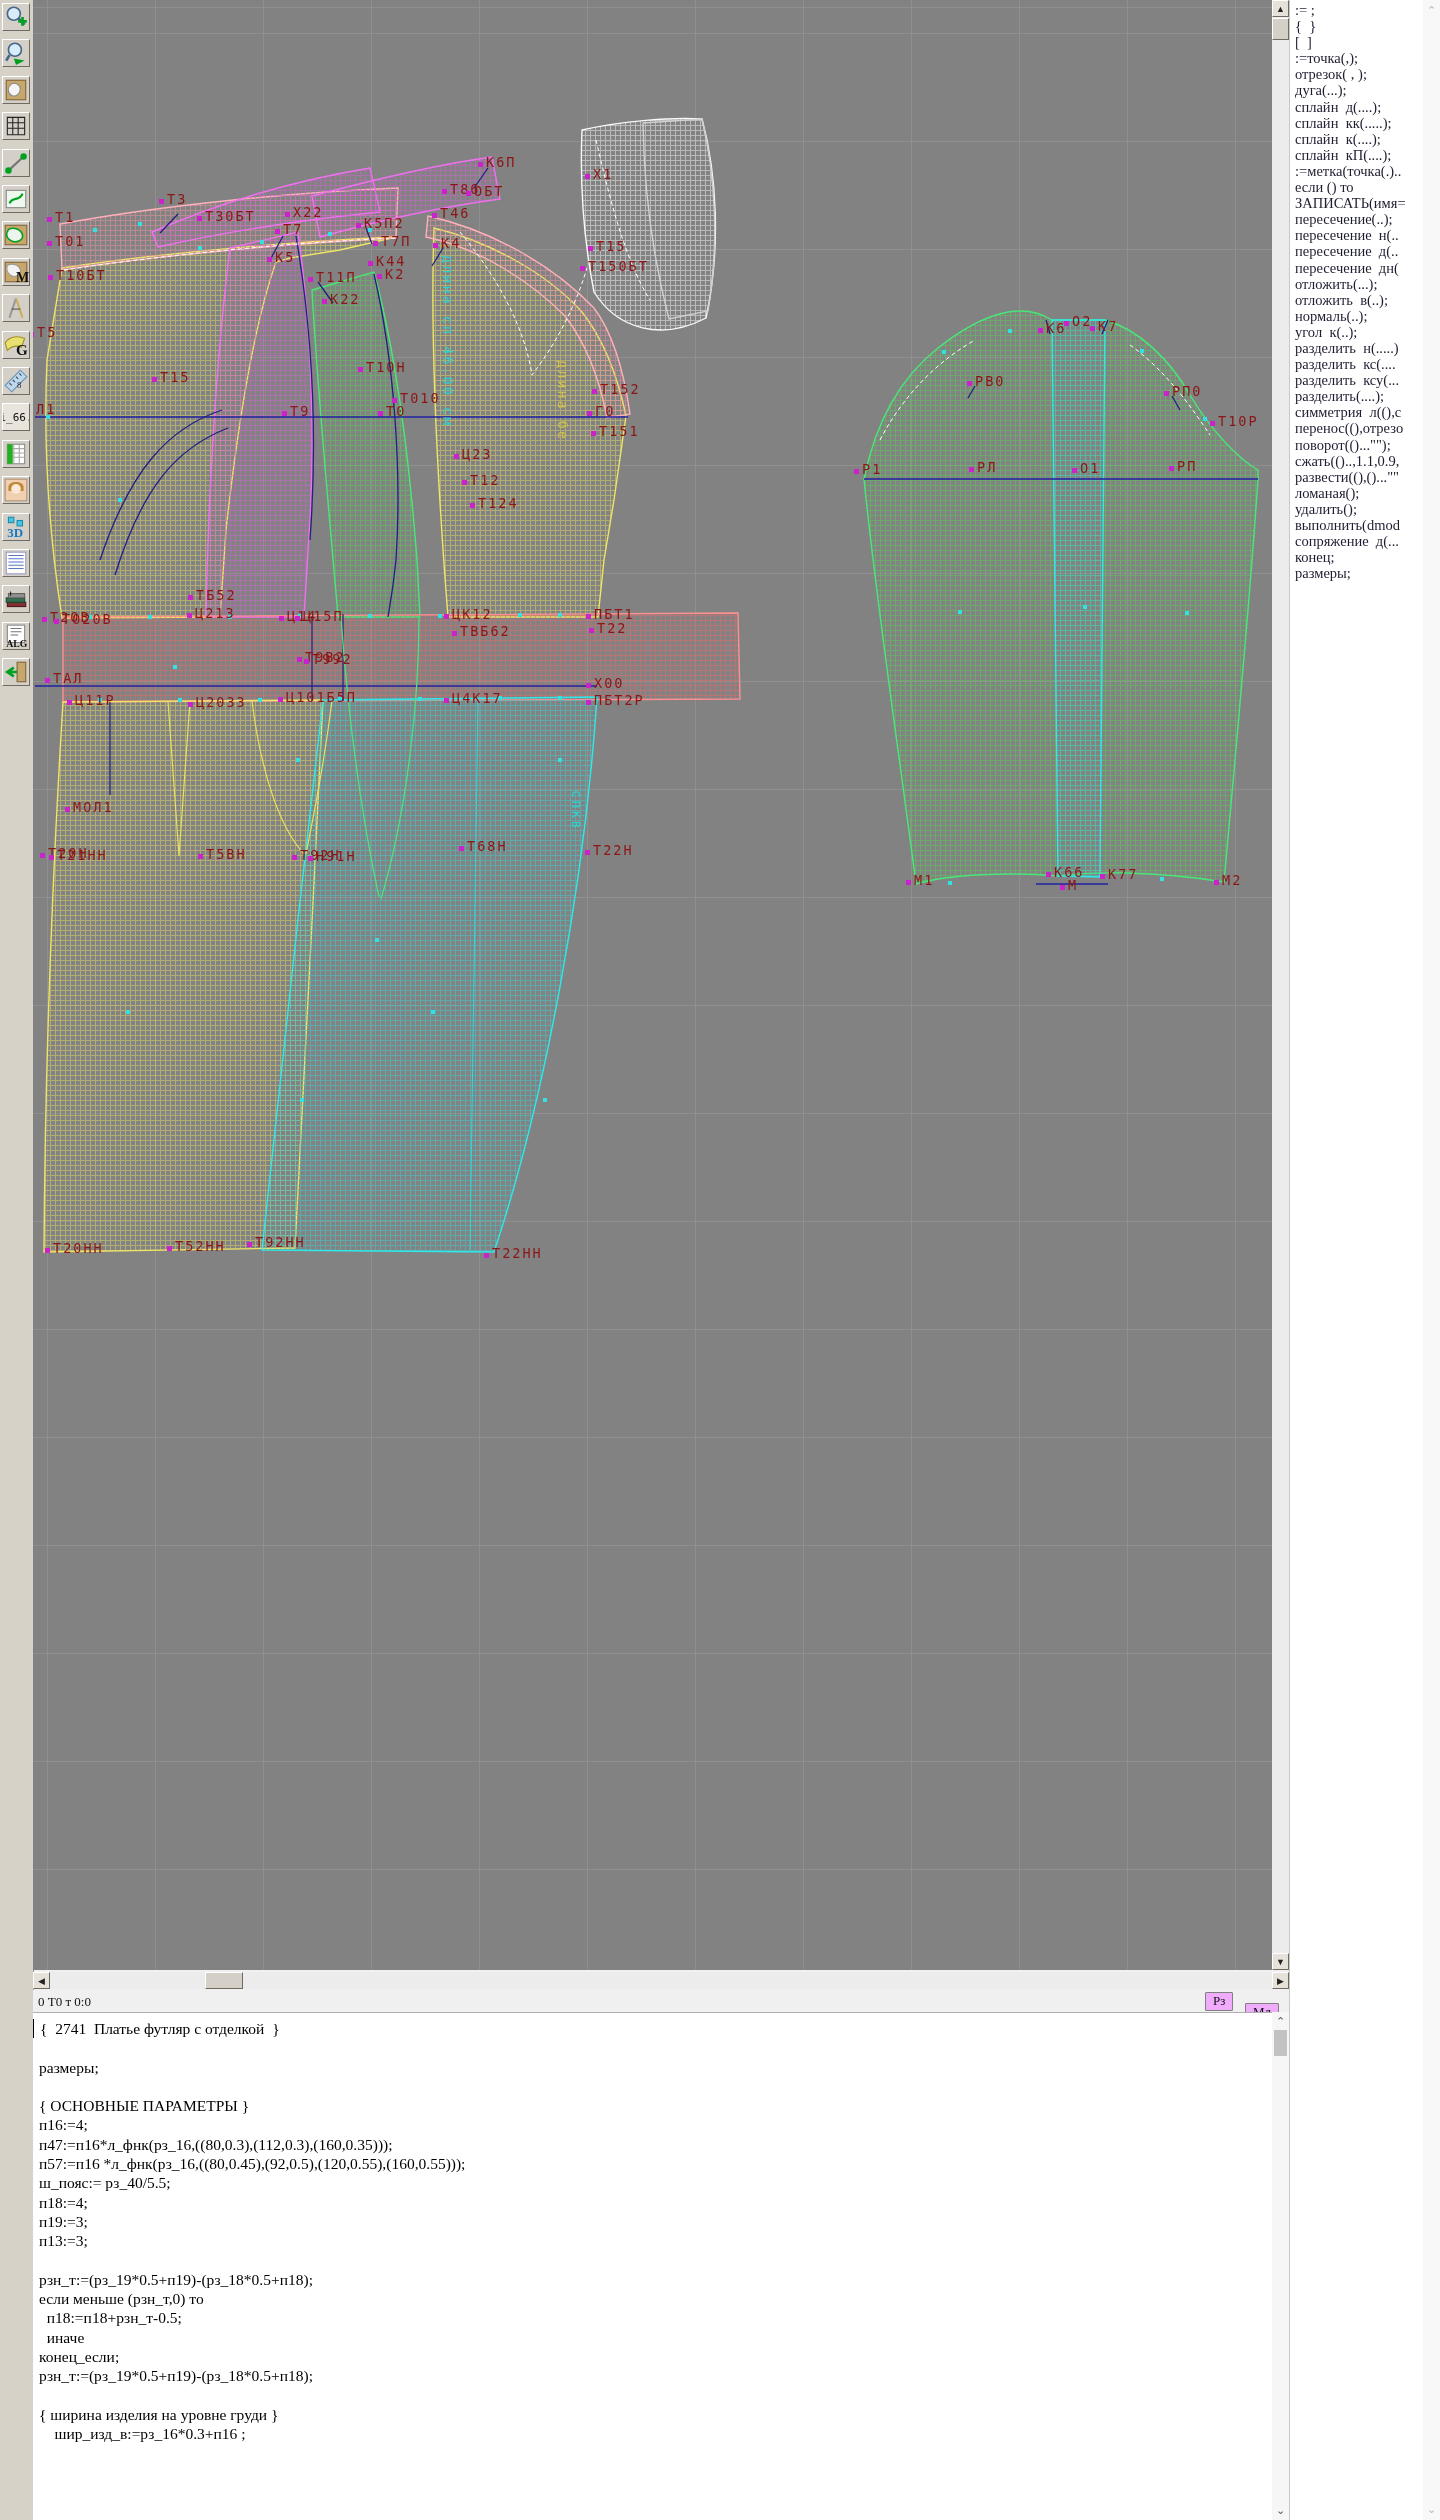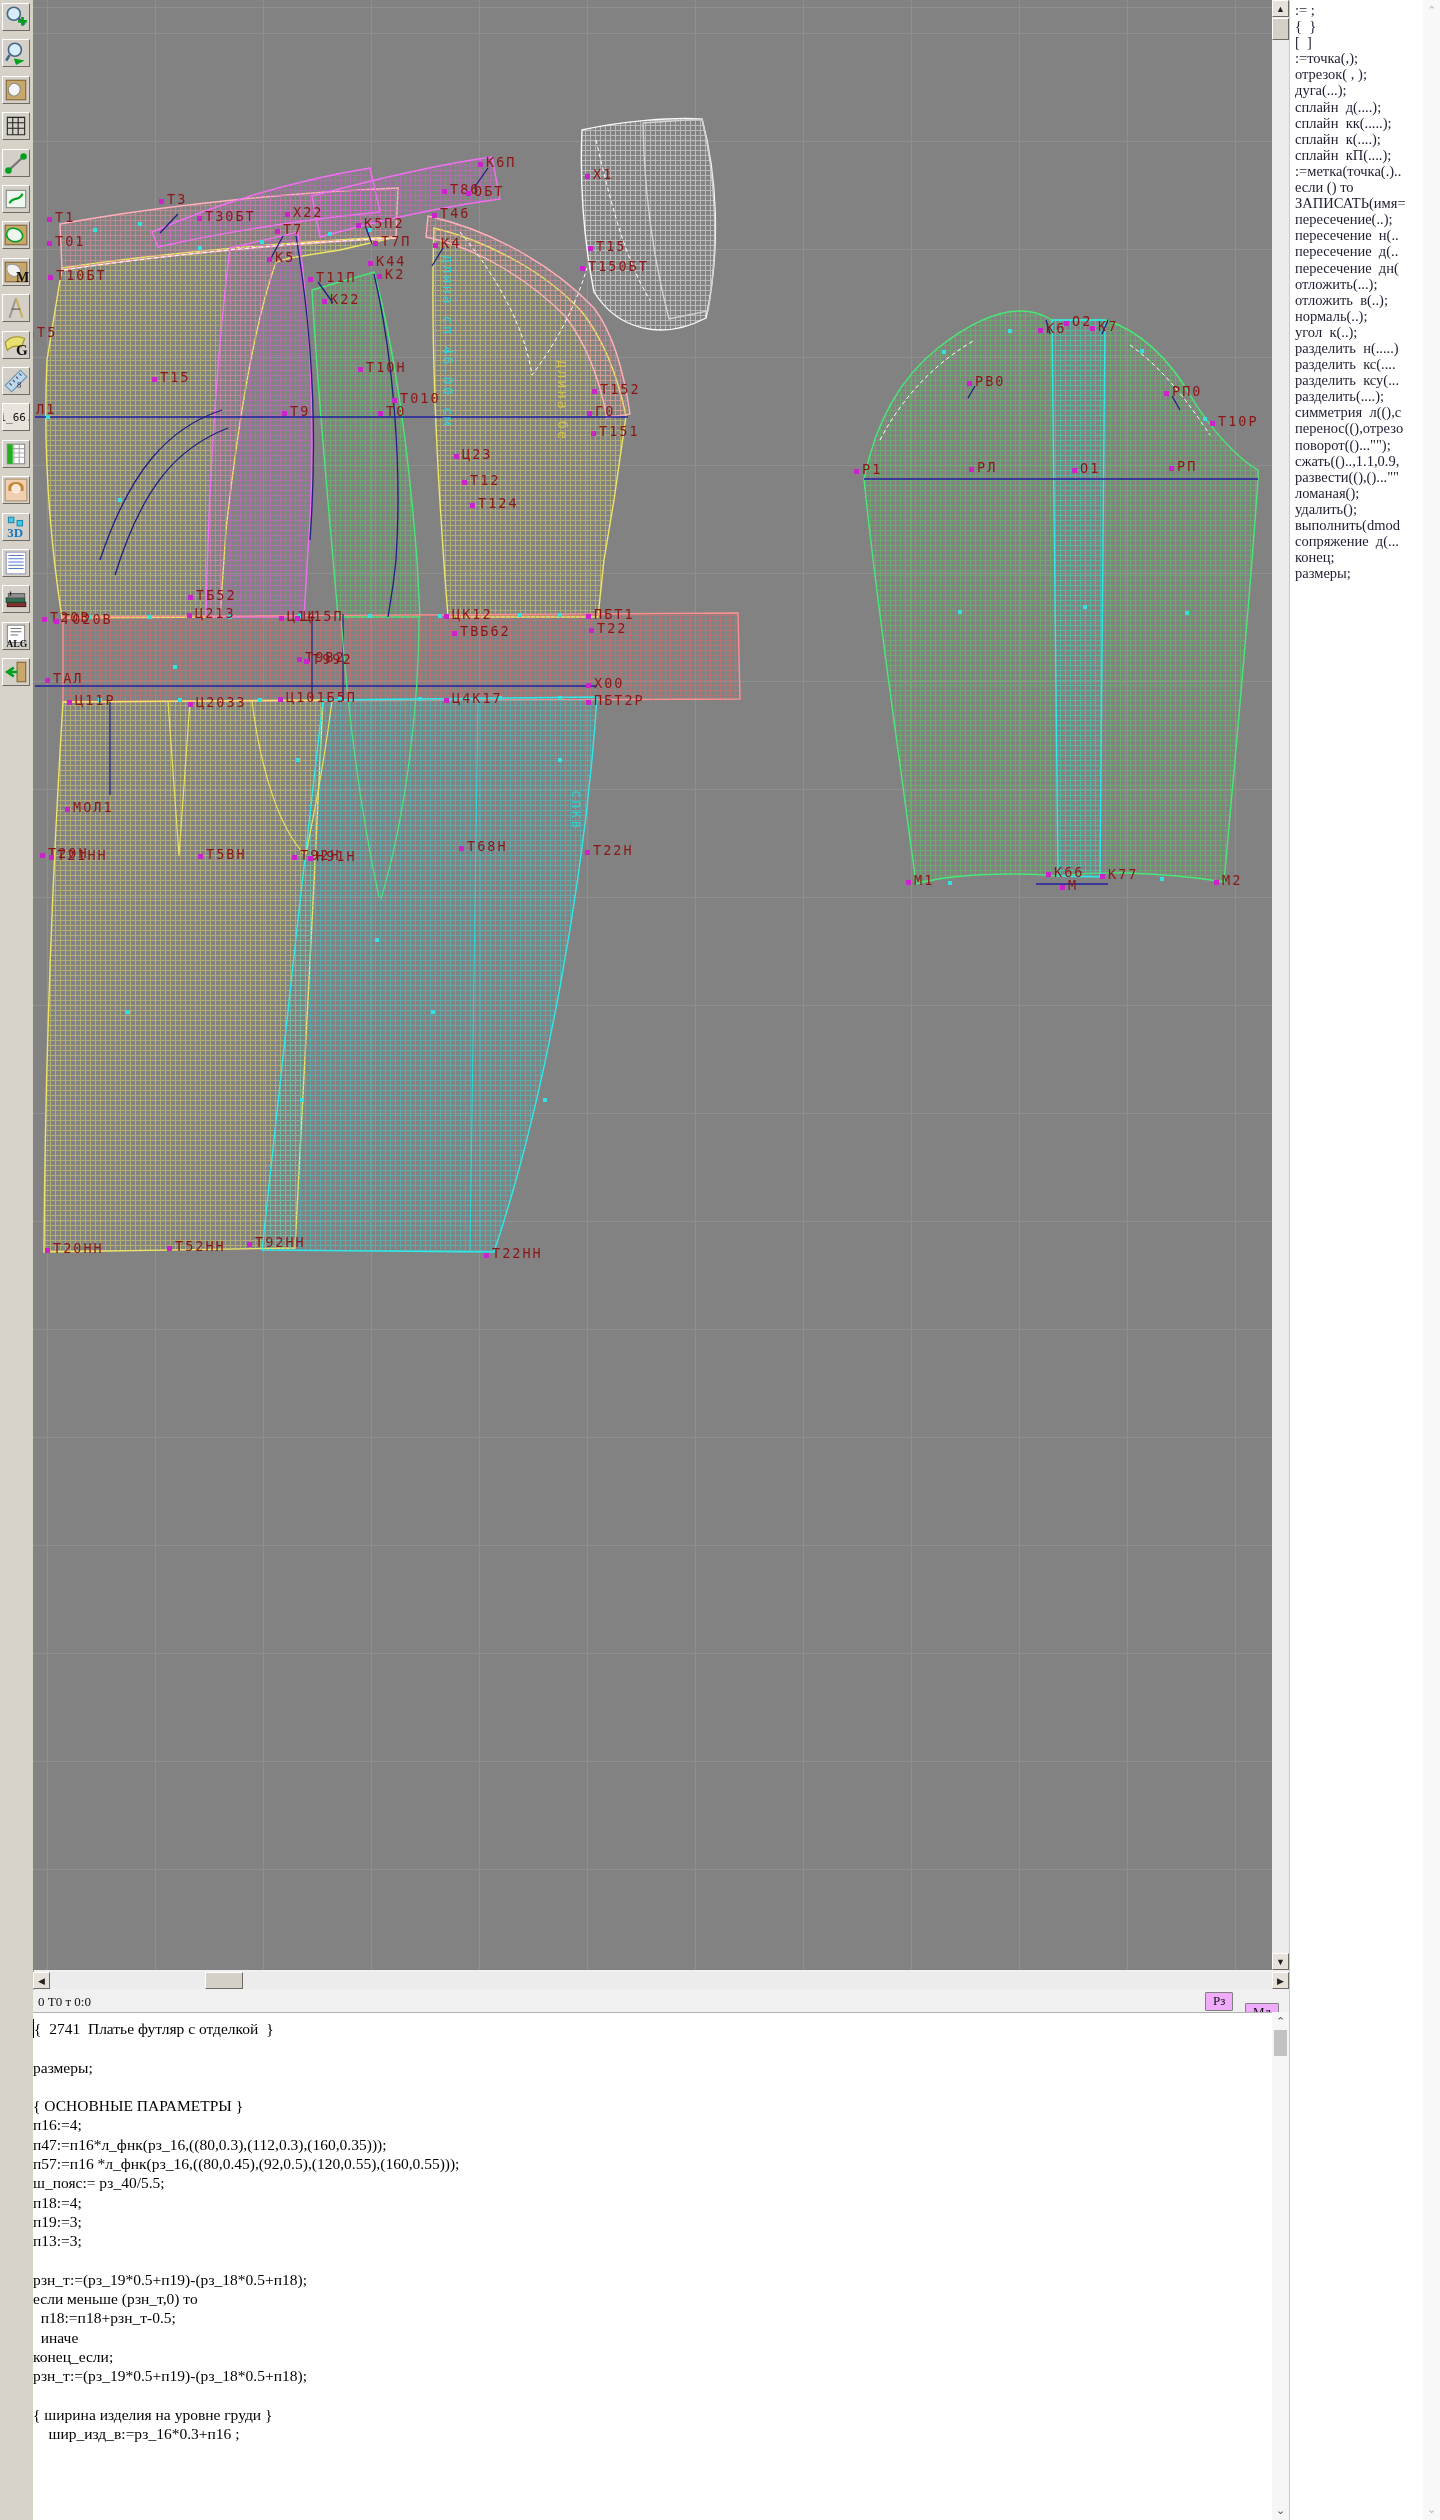--- a/index.html
+++ b/index.html
@@ -30,21 +30,21 @@
   
   #cmdpanel{position:absolute;left:1289px;top:0;width:134px;height:2520px;background:#ffffff;border-left:1px solid #c8c8c8;overflow:hidden;}
   .cmditem{height:16.1px;line-height:16.1px;font-family:"Liberation Serif",serif;font-size:14.5px;color:#1d1d30;white-space:pre;padding-left:5px;cursor:default;}
 
   
   #hstatus{position:absolute;left:33px;top:1990px;width:1256px;height:22px;background:#f0f0f0;font-family:"Liberation Serif",serif;font-size:13px;color:#111;}
   #hstatus .stext{position:absolute;left:5px;top:4px;}
   .mbtn{position:absolute;top:2px;height:17px;padding:0 7px;background:#f0abfc;border:1px solid #808080;border-radius:1px;
         font-family:"Liberation Serif",serif;font-size:13px;color:#111;line-height:16px;text-align:center;}
   #editor{position:absolute;left:33px;top:2012px;width:1239px;height:508px;background:#ffffff;border-top:1px solid #b0b0b0;overflow:hidden;}
-  .edline{height:19.3px;line-height:19.3px;font-family:"Liberation Serif",serif;font-size:15.5px;color:#000;white-space:pre;padding-left:0;}
+  .edline{height:19.3px;line-height:19.3px;font-family:"Liberation Serif",serif;font-size:15.5px;color:#000;white-space:pre;padding-left:6px;}
   .edline:first-child{border-left:1px solid #000;}
 </style>
 </head>
 <body>
 <div id="app">
 
 <div id="toolbar">
       <div class="tbtn" style="top: 3px;">
         <svg viewBox="0 0 24 24">
           <circle cx="10" cy="9" r="6" fill="#d8ecfa" stroke="#446688" stroke-width="1.5"></circle>

